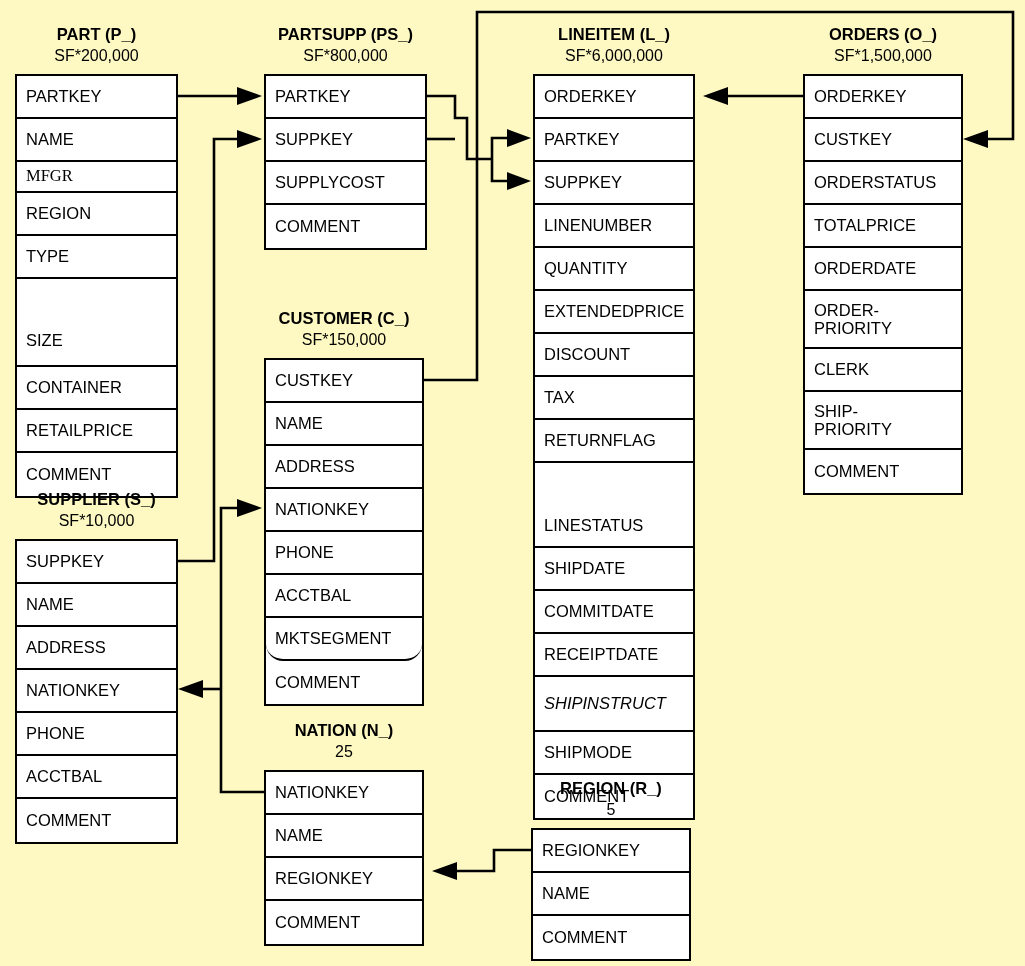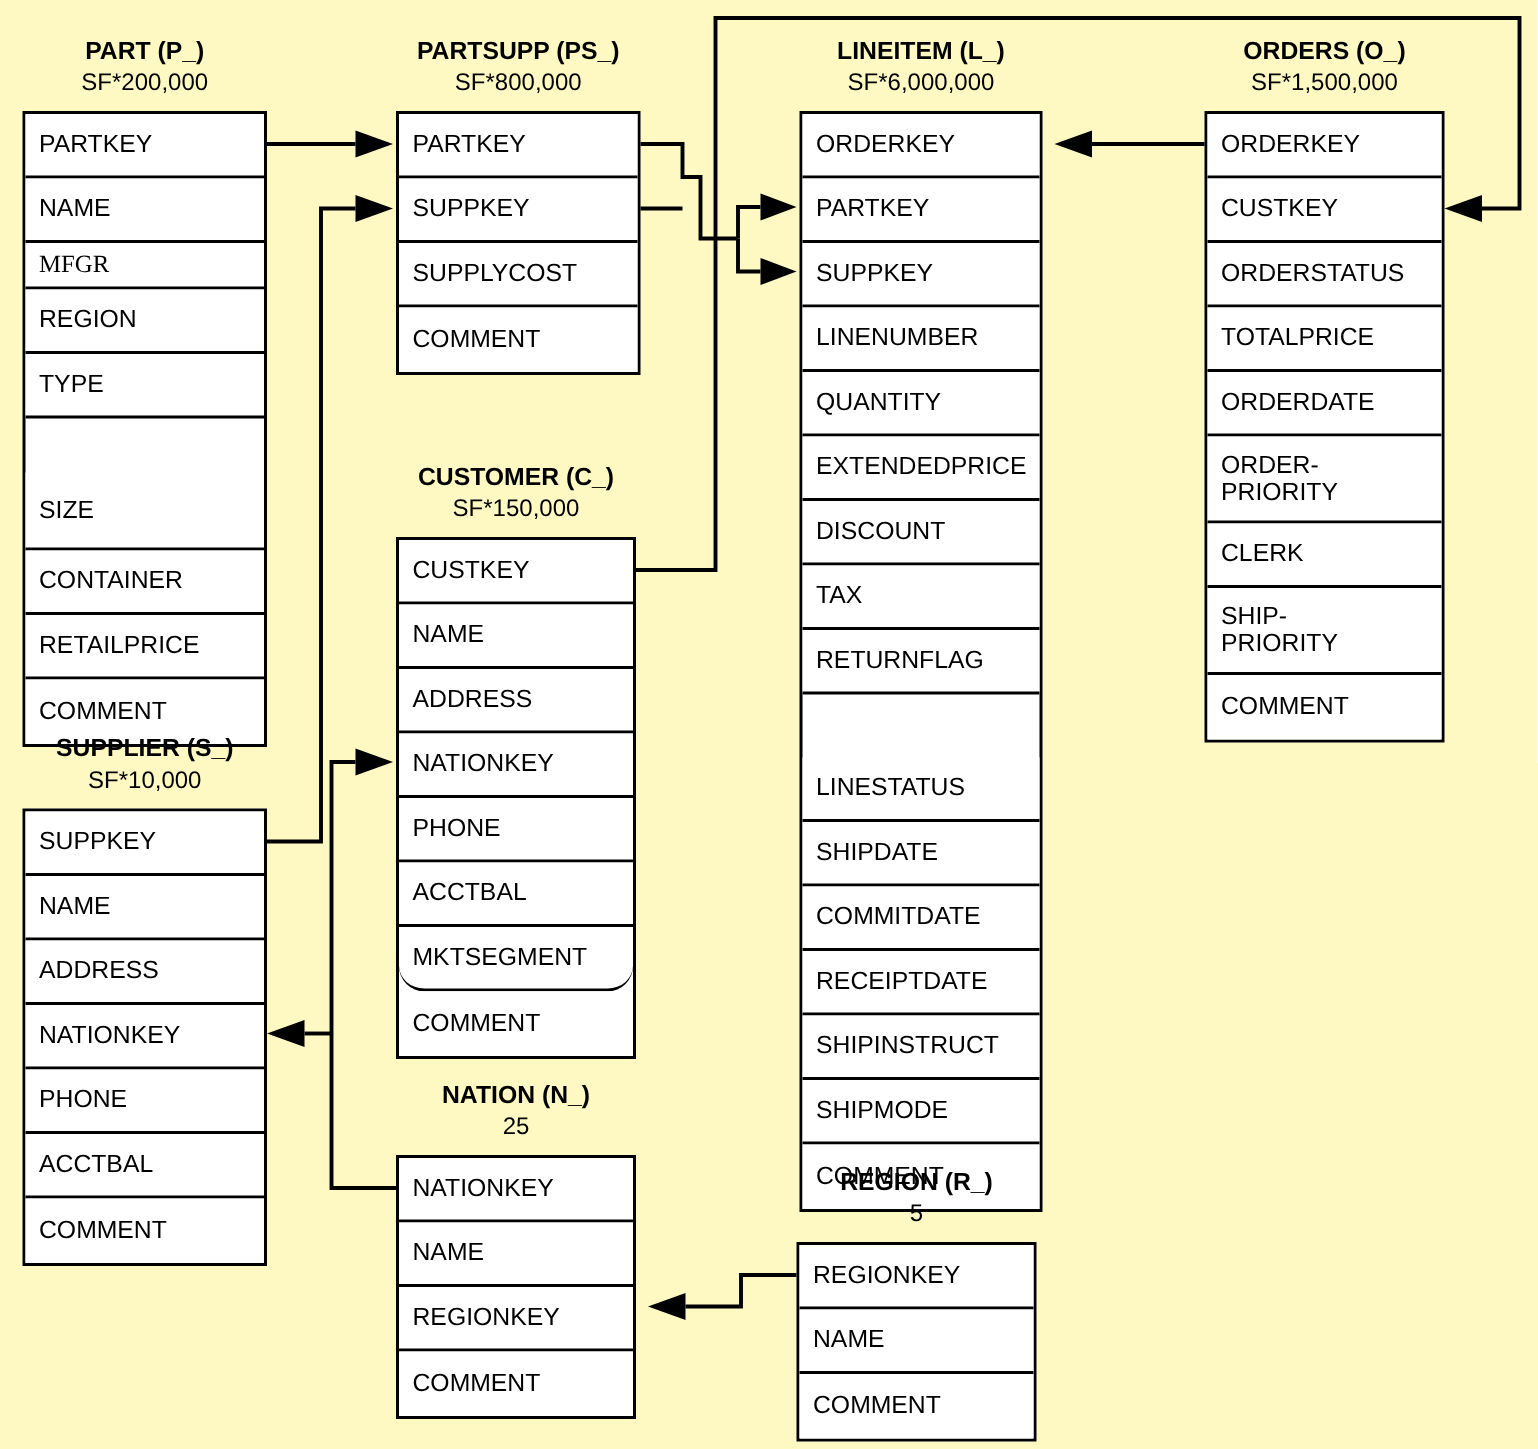--- a/index.html
+++ b/index.html
@@ -75,21 +75,21 @@
         <div class="attr" style="height: 43px;">LINENUMBER</div>
         <div class="attr" style="height: 43px;">QUANTITY</div>
         <div class="attr" style="height: 43px;">EXTENDEDPRICE</div>
         <div class="attr" style="height: 43px;">DISCOUNT</div>
         <div class="attr" style="height: 43px;">TAX</div>
         <div class="attr" style="height: 43px;">RETURNFLAG</div>
         <div class="attr" style="height: 43px; margin-top: 42px;">LINESTATUS</div>
         <div class="attr" style="height: 43px;">SHIPDATE</div>
         <div class="attr" style="height: 43px;">COMMITDATE</div>
         <div class="attr" style="height: 43px;">RECEIPTDATE</div>
-        <div class="attr" style="height: 43px;">SHIPINSTRUCT</div>
+        <div class="attr" style="height: 55px; font-style: italic;">SHIPINSTRUCT</div>
         <div class="attr" style="height: 43px;">SHIPMODE</div>
         <div class="attr" style="height: 43px;">COMMENT</div>
       </div>
     </div>
     <div class="entity" style="left: 803px; top: 74px; width: 160px;">
       <div class="entity-title" style="top: -48px;">ORDERS (O_)</div>
       <div class="entity-card" style="top: -26px;">SF*1,500,000</div>
       <div class="entity-box">
         <div class="attr" style="height: 43px;">ORDERKEY</div>
         <div class="attr" style="height: 43px;">CUSTKEY</div>

